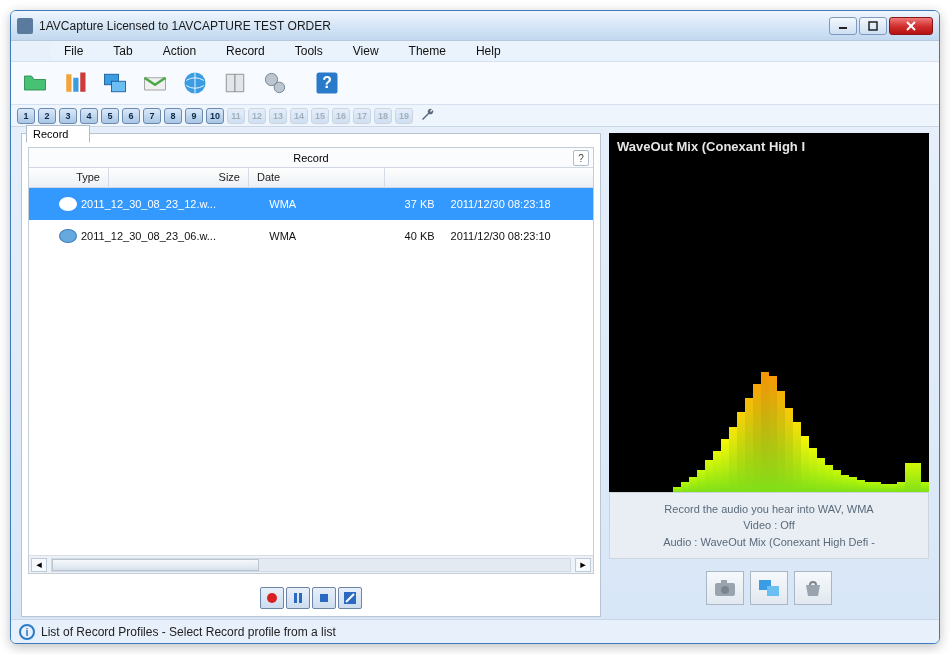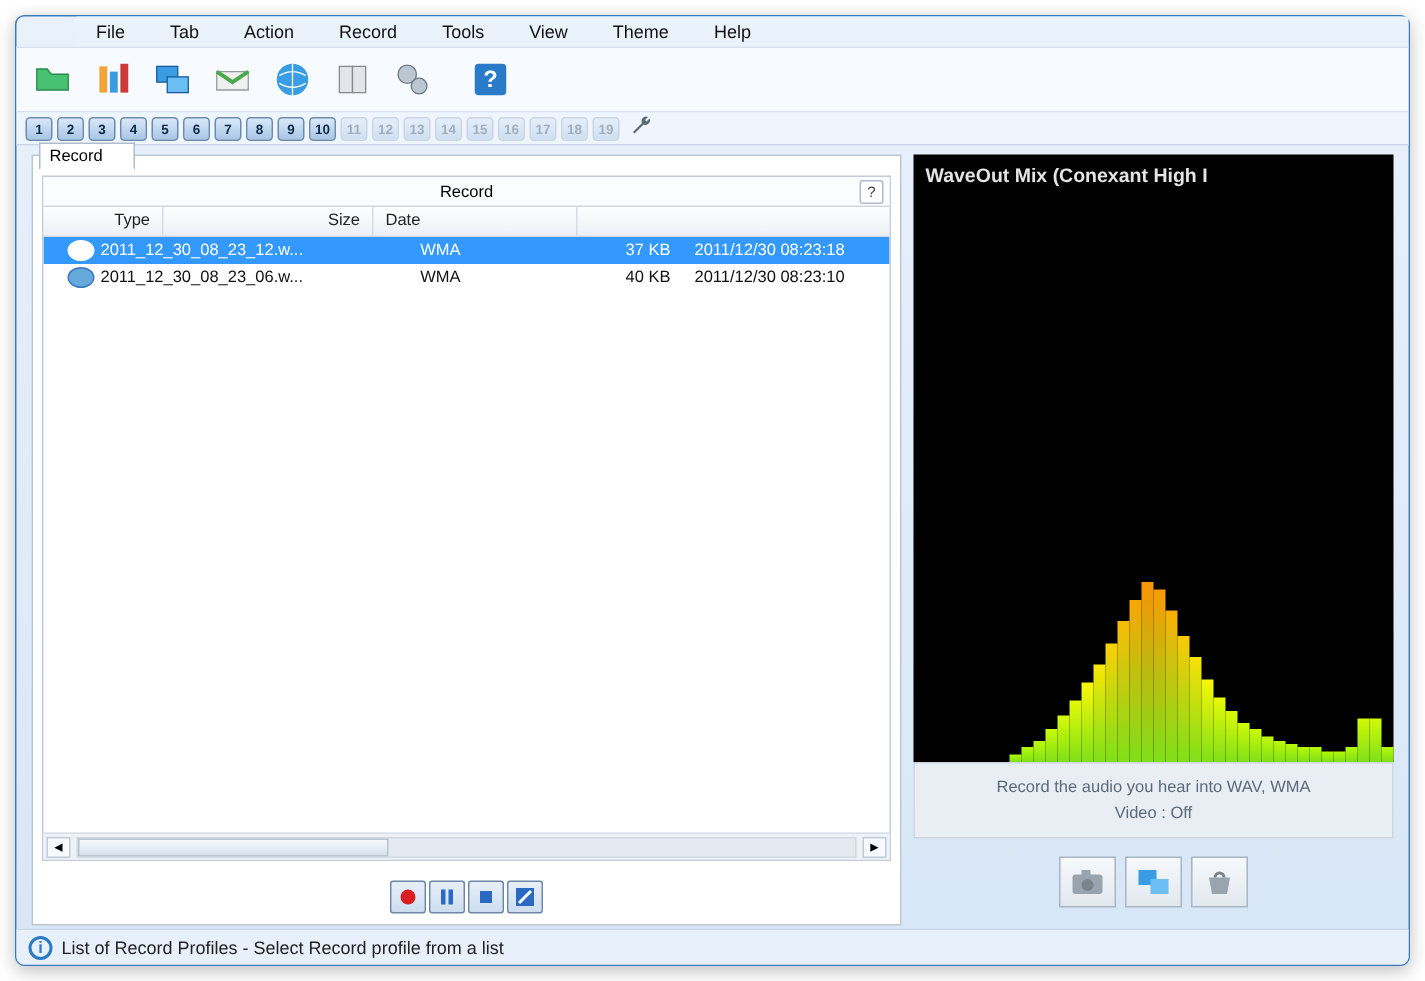--- a/index.html
+++ b/index.html
@@ -95,21 +95,21 @@
 .thead {
   display:flex; height:20px; background:linear-gradient(to bottom,#fefefe,#ecf0f5);
   border-bottom:1px solid #cfd8e3; font-size:11px; color:#222;
 }
 .thead div { border-right:1px solid #d5dce6; padding:3px 8px; }
 .col-name{ flex:1; min-width:180px;}
 .col-type{ width:80px; text-align:right;}
 .col-size{ width:140px; text-align:right;}
 .col-date{ width:136px; }
 .trow {
-  display:flex; height:18px; align-items:center; font-size:11px; color:#111; padding:2px;
+  display:flex; height:18px; align-items:center; font-size:11px; color:#111; padding:16px;
 }
 .trow.sel { background:#3399ff; color:#fff; }
 .trow div { padding:0 8px; white-space:nowrap; overflow:hidden; text-overflow:ellipsis; }
 .row-icon { width:14px;height:14px; margin:0 4px 0 6px; flex-shrink:0; background:#66aadd; border-radius:50%; border:1px solid #3a7abd;}
 .trow.sel .row-icon { background:#fff; border-color:#fff;}
 .trow .col-name{display:flex;align-items:center;}
 .trow .col-name span{overflow:hidden;text-overflow:ellipsis;}
 
 .hscroll {
   height:18px; border-top:1px solid #d6dee8; display:flex; align-items:center;
@@ -158,20 +158,42 @@
   border-radius:0 0 5px 5px;
 }
 .status-icon{width:16px;height:16px;border-radius:50%;border:2px solid #2a7ac6;color:#2a7ac6;font-weight:bold;display:flex;align-items:center;justify-content:center;font-size:11px;}
 
 </style>
 </head>
 <body>
 
 <div class="window">
 
+  <div class="titlebar">
+    <div class="app-icon"></div>
+    <div class="title">1AVCapture Licensed to 1AVCAPTURE TEST ORDER</div>
+    <div class="win-controls">
+      <div class="wbtn">
+          <svg width="10" height="10">
+            <line x1="1" y1="7" x2="9" y2="7" stroke="#222" stroke-width="2"></line>
+          </svg>
+        </div>
+      <div class="wbtn">
+          <svg width="10" height="10">
+            <rect x="1" y="1" width="8" height="8" fill="none" stroke="#222" stroke-width="1.5"></rect>
+          </svg>
+        </div>
+      <div class="wbtn close">
+          <svg width="12" height="10">
+            <line x1="2" y1="1" x2="10" y2="9" stroke-width="2"></line>
+            <line x1="10" y1="1" x2="2" y2="9" stroke-width="2"></line>
+          </svg>
+        </div>
+    </div>
+  </div>
 
   <div class="menubar">
     <span>File</span>
     <span>Tab</span>
     <span>Action</span>
     <span>Record</span>
     <span>Tools</span>
     <span>View</span>
     <span>Theme</span>
     <span>Help</span>
@@ -364,20 +386,21 @@
             <div class="bar" style="height: 6%; background: linear-gradient(to top, rgb(127, 224, 24), rgb(179, 249, 6));"></div>
             <div class="bar" style="height: 8%; background: linear-gradient(to top, rgb(127, 224, 24), rgb(182, 249, 6));"></div>
             <div class="bar" style="height: 24%; background: linear-gradient(to top, rgb(127, 224, 24), rgb(211, 249, 6));"></div>
             <div class="bar" style="height: 24%; background: linear-gradient(to top, rgb(127, 224, 24), rgb(211, 249, 6));"></div>
             <div class="bar" style="height: 8%; background: linear-gradient(to top, rgb(127, 224, 24), rgb(182, 249, 6));"></div>
           </div>
       </div>
       <div class="info">
         <div>Record the audio you hear into WAV, WMA</div>
         <div>Video : Off</div>
+        <div>Audio : WaveOut Mix (Conexant High Defi -</div>
       </div>
       <div class="side-buttons">
         <div class="sbtn">
             <svg width="24" height="20" viewBox="0 0 24 20">
               <rect x="2" y="5" width="20" height="13" rx="2" fill="#9aa4ae"></rect>
               <circle cx="12" cy="12" r="4" fill="#7a848e"></circle>
               <rect x="8" y="2" width="6" height="4" fill="#9aa4ae"></rect>
             </svg>
           </div>
         <div class="sbtn">

